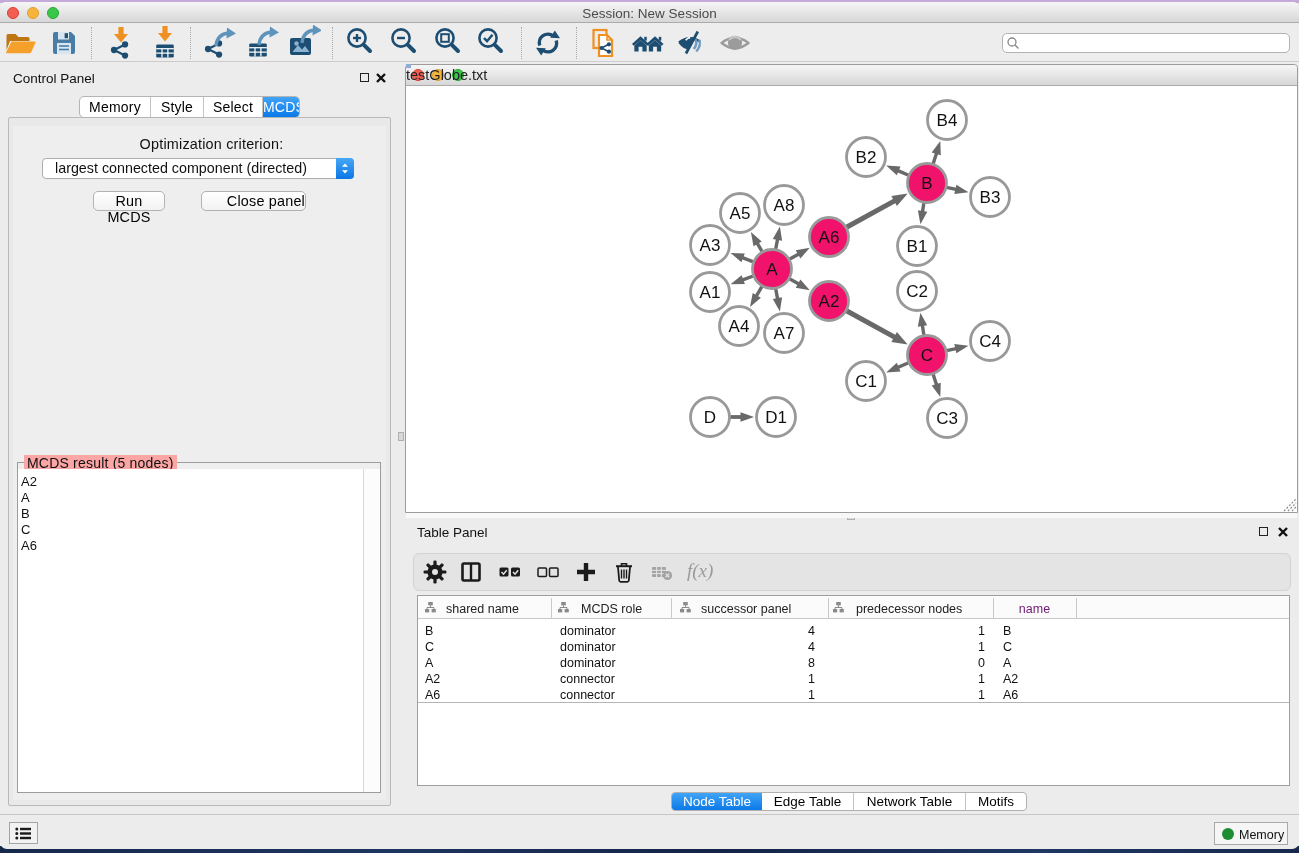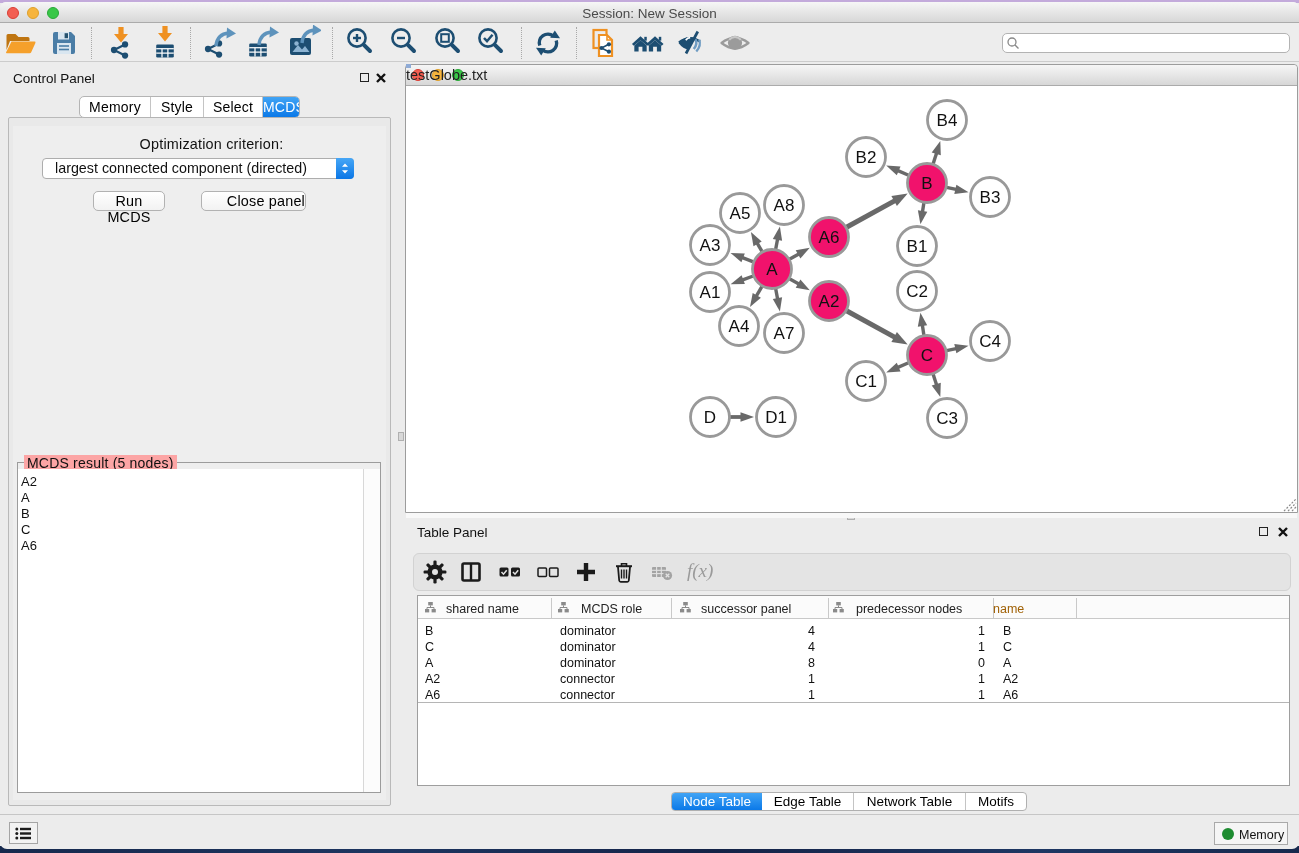--- a/index.html
+++ b/index.html
@@ -416,21 +416,21 @@
       <g fill="#8a8a8a">
         <rect x="3.2" y="0" width="4.6" height="3.4"></rect>
         <rect x="0" y="7" width="4.2" height="3.4"></rect>
         <rect x="6.6" y="7" width="4.2" height="3.4"></rect>
       </g>
       <g stroke="#8a8a8a" stroke-width="1">
         <path d="M5.5 3.4 V5.5 M2 7 V5.5 H9 V7" fill="none"></path>
       </g>
     </svg>
     <div class="abs" style="left:856px;top:602px;font-size:12.5px;color:#222">predecessor nodes</div>
-    <div class="abs" style="left:993px;top:602px;width:83px;text-align:left;font-size:12.5px;color:#a16207">name</div>
+    <div class="abs" style="left:993px;top:602px;width:83px;text-align:center;font-size:12.5px;color:#701a75">name</div>
 <div class="abs" style="left:425px;top:624px;font-size:12.5px;color:#111">B</div>
     <div class="abs" style="left:560px;top:624px;font-size:12.5px;color:#111">dominator</div>
     <div class="abs" style="left:715px;top:624px;width:100px;text-align:right;font-size:12.5px;color:#111">4</div>
     <div class="abs" style="left:885px;top:624px;width:100px;text-align:right;font-size:12.5px;color:#111">1</div>
     <div class="abs" style="left:1003px;top:624px;font-size:12.5px;color:#111">B</div>
     <div class="abs" style="left:425px;top:640px;font-size:12.5px;color:#111">C</div>
     <div class="abs" style="left:560px;top:640px;font-size:12.5px;color:#111">dominator</div>
     <div class="abs" style="left:715px;top:640px;width:100px;text-align:right;font-size:12.5px;color:#111">4</div>
     <div class="abs" style="left:885px;top:640px;width:100px;text-align:right;font-size:12.5px;color:#111">1</div>
     <div class="abs" style="left:1003px;top:640px;font-size:12.5px;color:#111">C</div>

